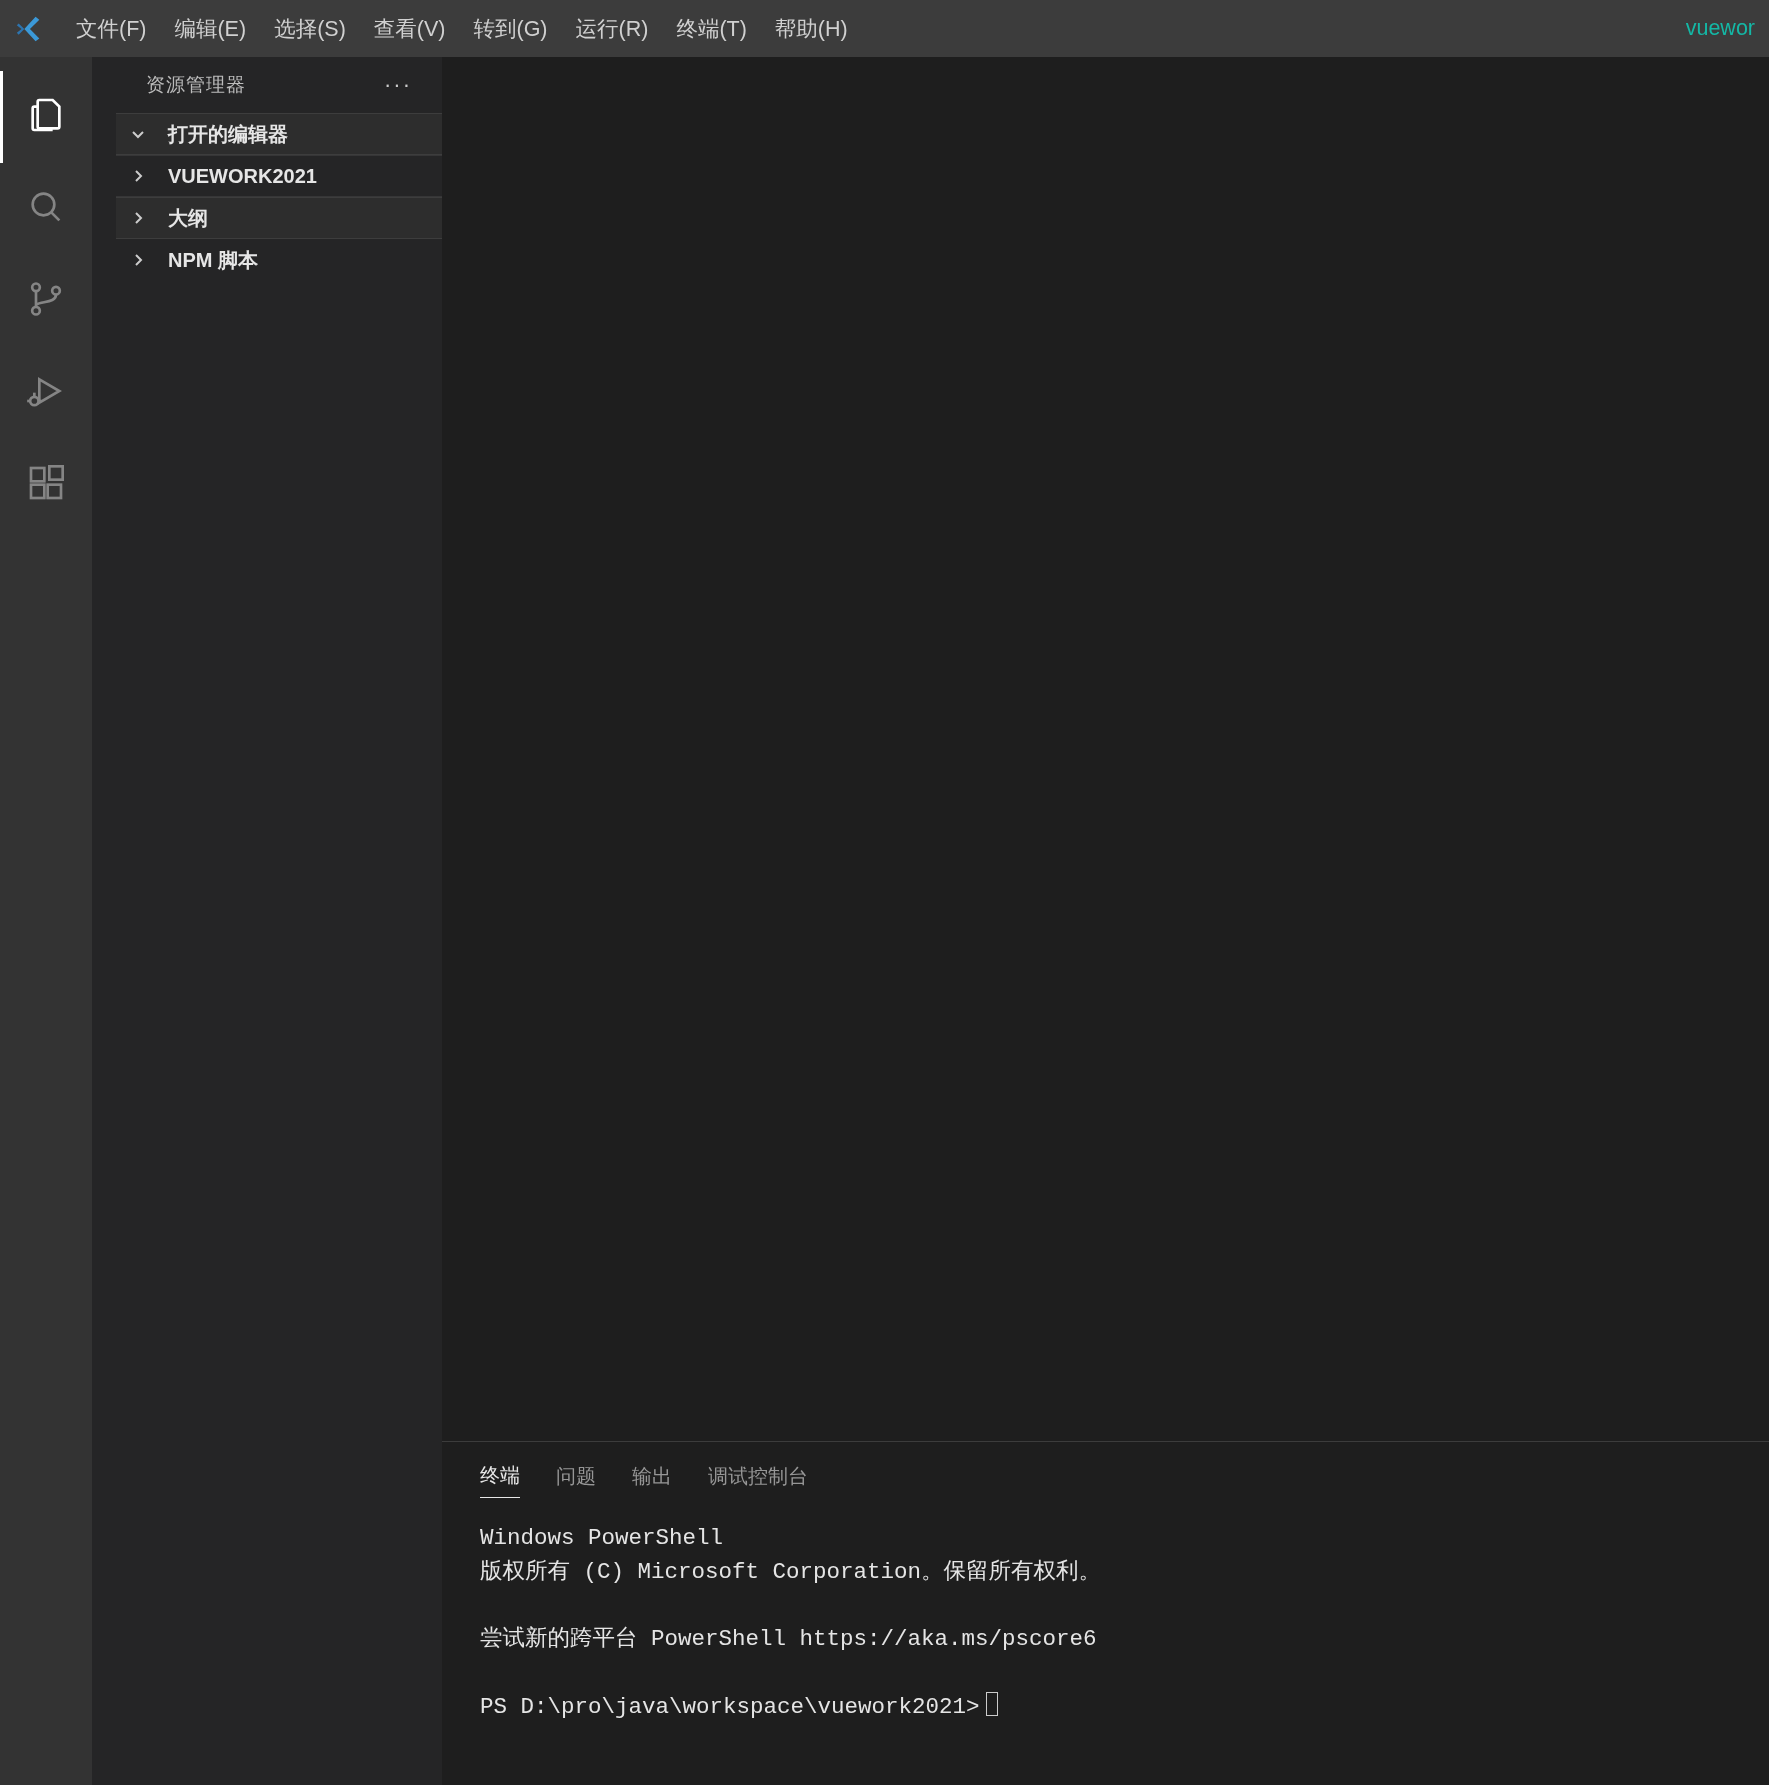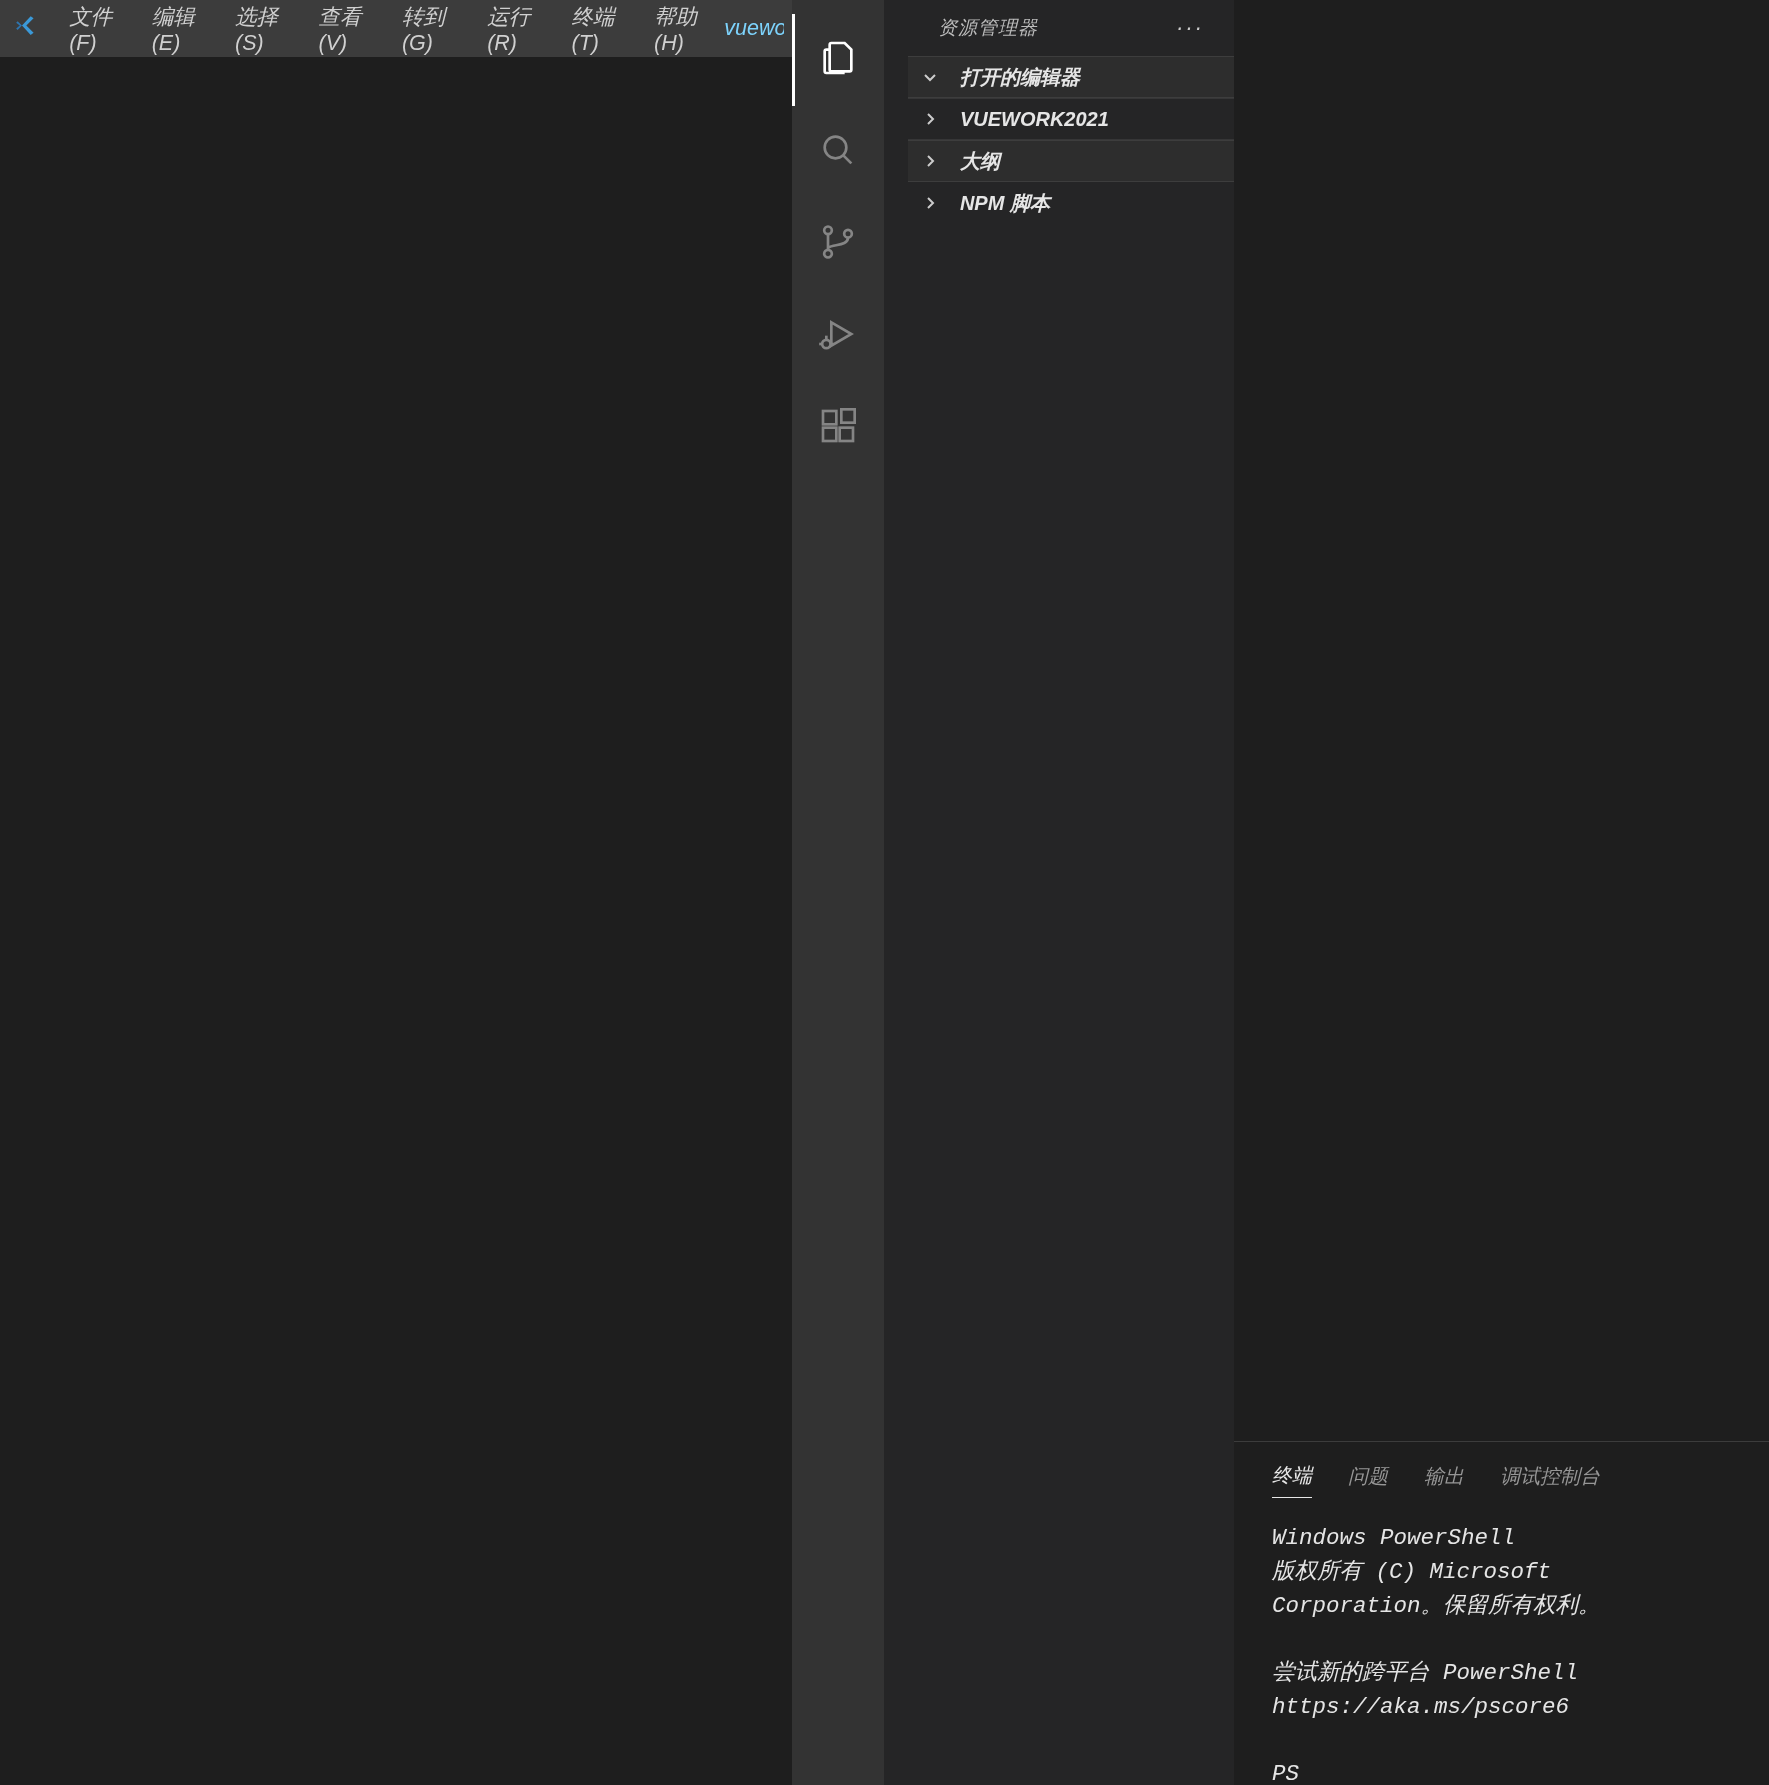--- a/index.html
+++ b/index.html
@@ -1,23 +1,23 @@
 <!DOCTYPE html>
 <html><head>
 <meta charset="utf-8">
 <style>
   * { margin:0; padding:0; box-sizing:border-box; }
   html,body { width:1769px; height:1785px; background:#1e1e1e; font-family:"Microsoft YaHei","Segoe UI",sans-serif; color:#ccc; overflow:hidden; }
-  .root { display:flex; flex-direction:row; width:100%; height:100%;font-style:italic; }
+  .root { display:flex; flex-direction:column; width:100%; height:100%; }
 
   
   .titlebar { height:57px; background:#3c3c3c; display:flex; align-items:center; padding:0 8px; font-size:21.5px; color:#ddd; }
   .titlebar .vsicon { width:30px; height:30px; margin:0 18px 0 6px; }
   .menu-item { padding:0 14px; height:100%; display:flex; align-items:center; cursor:pointer; color:#d0d0d0; }
-  .title-text { margin-left:auto; padding-right:6px; color:#7dd3fc; white-space:nowrap; overflow:hidden;text-align:center; }
+  .title-text { margin-left:auto; padding-right:6px; color:#14b8a6; white-space:nowrap; overflow:hidden;text-align:center; }
 
   
   .body { flex:1; display:flex; min-height:0; }
 
   
   .activity { width:92px; background:#333333; display:flex; flex-direction:column; align-items:center; padding-top:14px; }
   .act-btn { width:92px; height:92px; display:flex; align-items:center; justify-content:center; cursor:pointer; position:relative; }
   .act-btn svg { width:40px; height:40px; stroke:#858585; fill:none; stroke-width:1.6; }
   .act-btn.active::before { content:""; position:absolute; left:0; top:0; bottom:0; width:3px; background:#fff; }
   .act-btn.active svg { stroke:#fff; }

